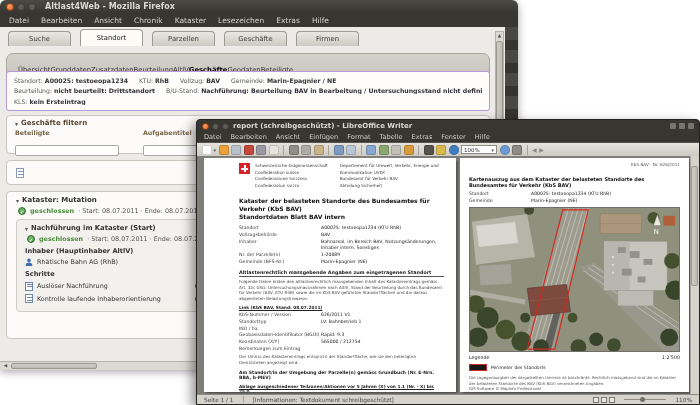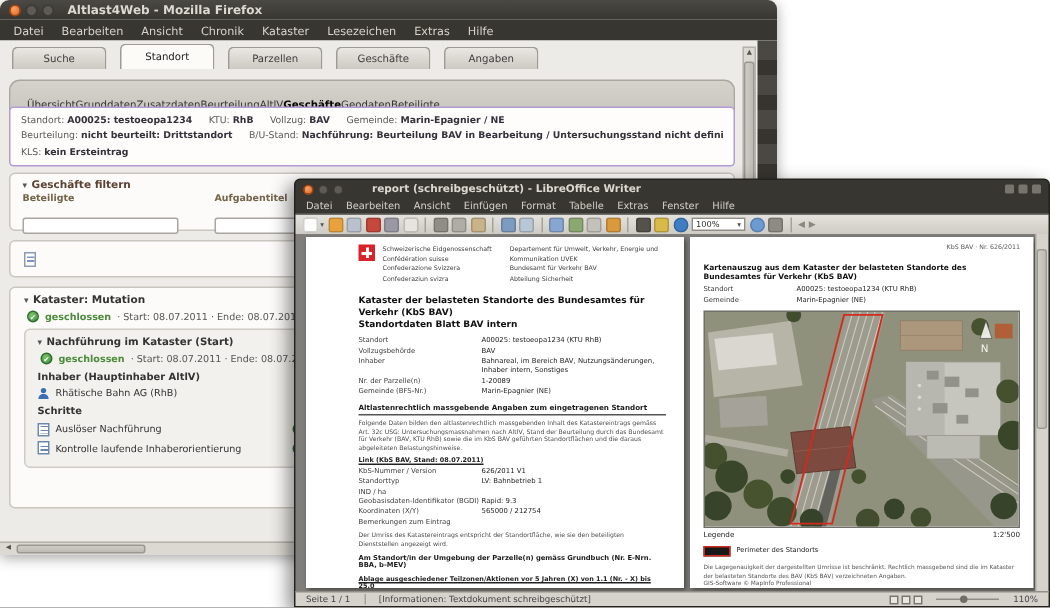--- a/index.html
+++ b/index.html
@@ -86,21 +86,21 @@
   .hthumb { position:absolute; left:11px; top:1px; width:86px; height:6px; background:linear-gradient(#cfccc6,#bebbb4);
             border:1px solid #9b9892; border-radius:2px; }
   .harrow { position:absolute; top:0; width:9px; height:8px; font-size:4.5px; color:#55534d; text-align:center; line-height:8px; }
   .harrow.left { left:1px; } .harrow.right { right:1px; }
 
   
   .wr-win { position:absolute; left:196px; top:119px; width:504px; height:286px; background:#383631;
             border:1px solid #23221e; border-radius:4px 4px 0 0; box-shadow:-4px 4px 12px rgba(0,0,0,.45); }
   .wr-title { height:12px; display:flex; align-items:center; padding:0 5px; gap:3px; }
   .wr-title .wbtn { width:7px; height:7px; }
-  .wr-title .wtitle { font-size:7px; margin-left:16px; }
+  .wr-title .wtitle { font-size:7px; margin-left:1px; }
   .tray { margin-left:auto; display:flex; gap:3px; align-items:center; }
   .trayicon { width:6px; height:6px; background:#76746c; border-radius:1px; }
   .wr-menu { height:10px; display:flex; align-items:center; gap:9px; padding:0 7px; }
   .wr-menu .mi { color:#d2cfc7; font-size:6.6px; white-space:nowrap; }
 
   .wr-toolbar { height:14px; background:linear-gradient(#e5e3dd,#cecbC4); border-top:1px solid #55534d;
                 display:flex; align-items:center; gap:2.5px; padding:0 5px; }
   .ti { width:10px; height:10px; border-radius:2px; border:1px solid rgba(0,0,0,.18); flex:none; }
   .ti.round { border-radius:50%; }
   .tsep { width:1px; height:10px; background:#a5a29b; margin:0 2px; flex:none; }
@@ -183,21 +183,21 @@
       </div>
 
     <div class="ff-body">
       <div class="darkstrip"></div>
 
       <div class="tabs">
         <div class="tab">Suche</div>
         <div class="tab active">Standort</div>
         <div class="tab">Parzellen</div>
         <div class="tab">Geschäfte</div>
-        <div class="tab">Angaben</div>
+        <div class="tab">Firmen</div>
       </div>
 
       <div class="subbar">
         <span class="subtab">Übersicht</span>
         <span class="subtab">Grunddaten</span>
         <span class="subtab">Zusatzdaten</span>
         <span class="subtab">Beurteilung</span>
         <span class="subtab">AltlV</span>
         <span class="subtab active">Geschäfte</span>
         <span class="subtab">Geodaten</span>

